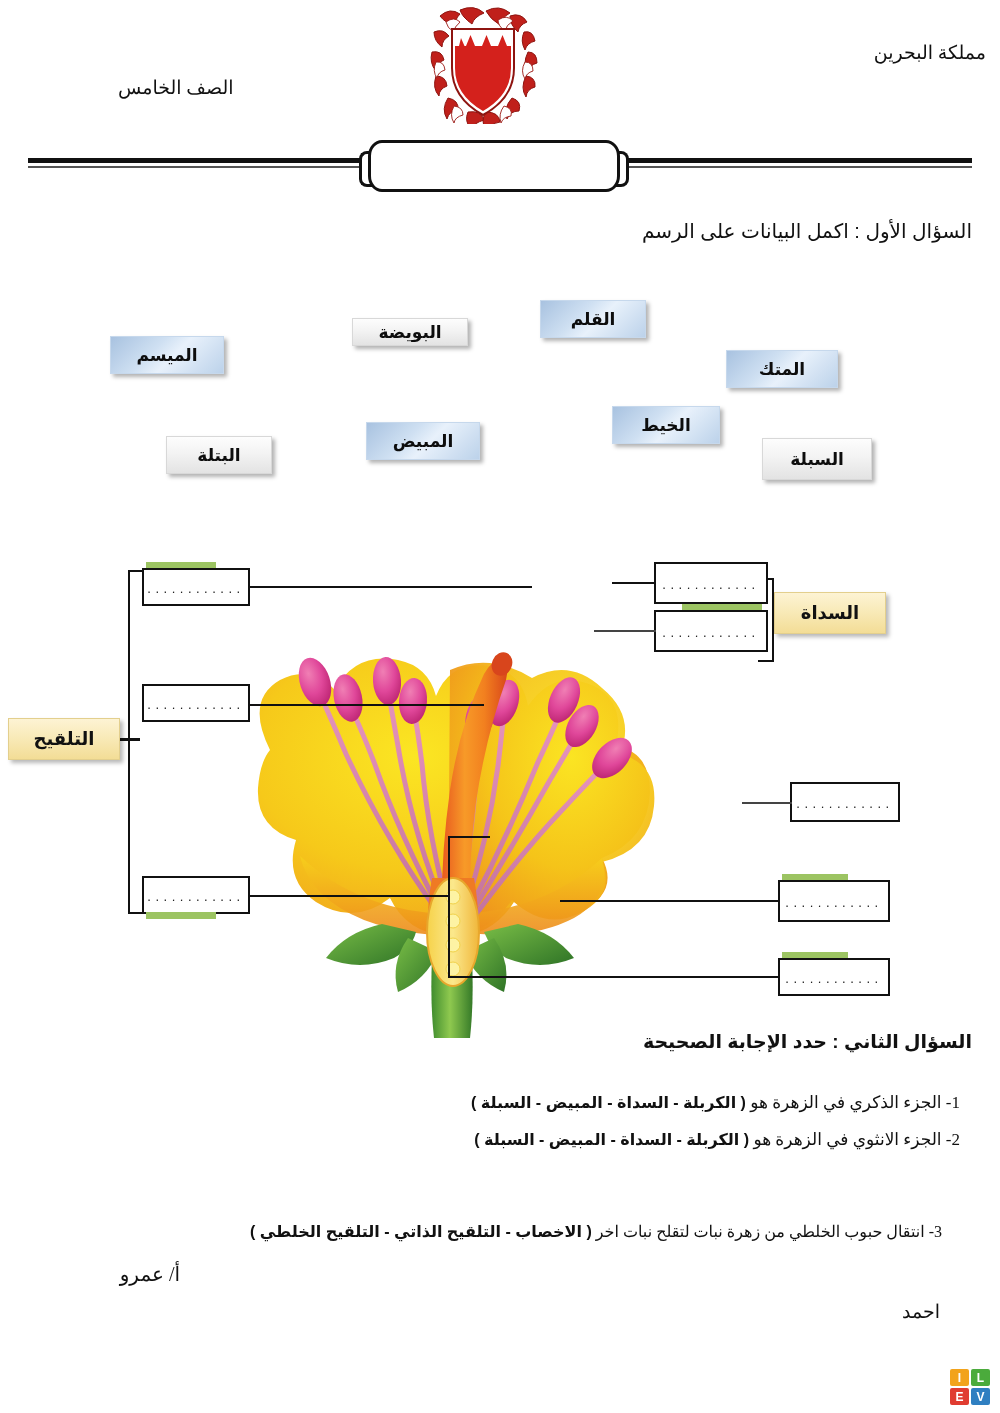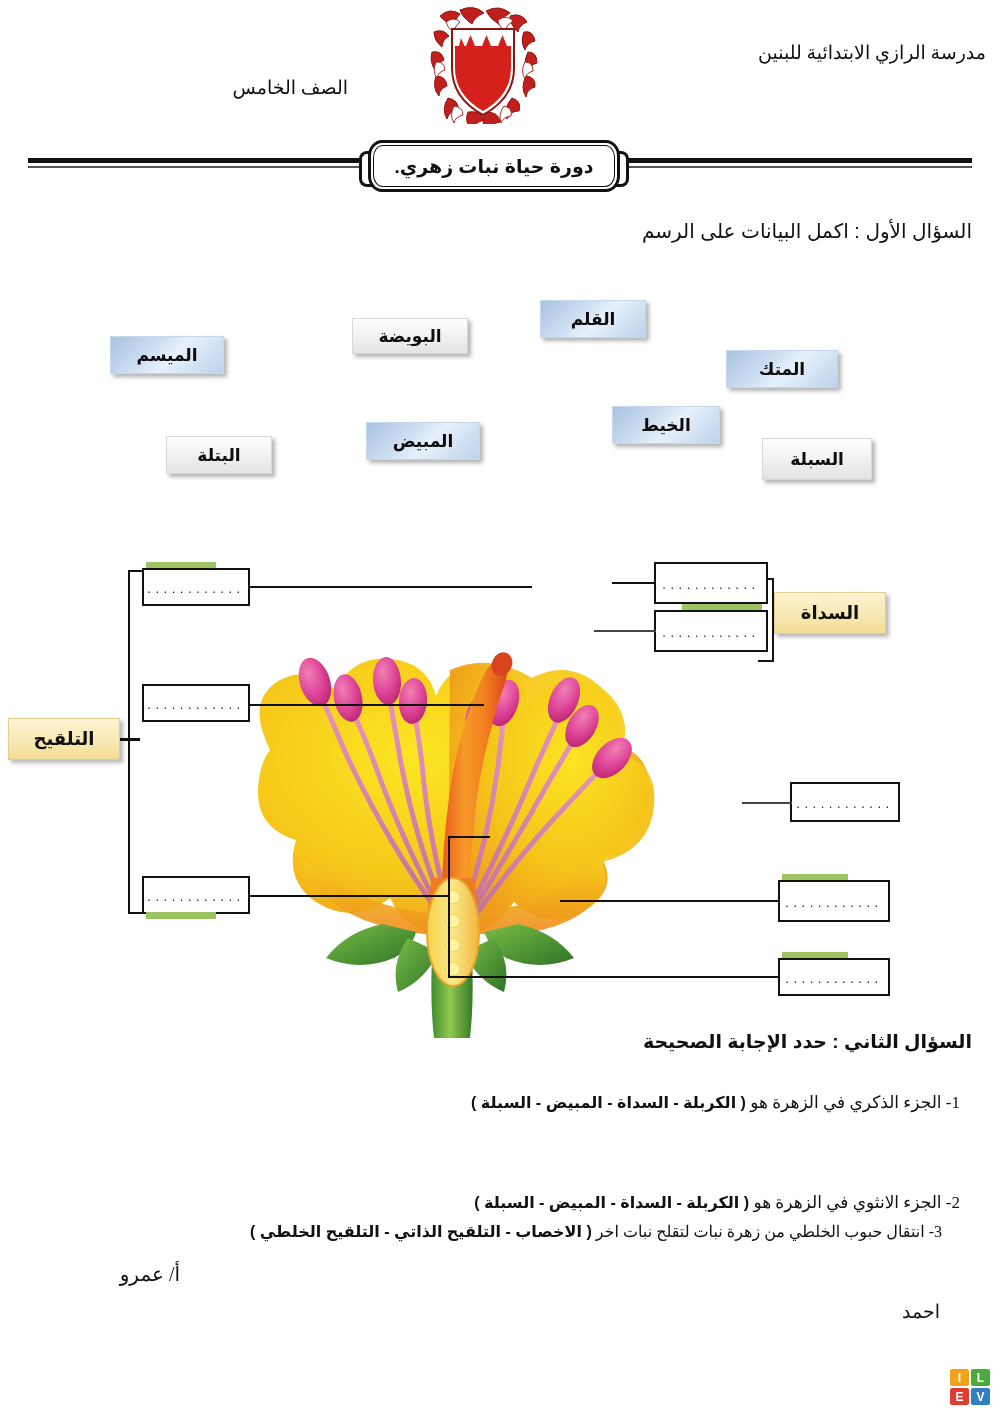--- a/index.html
+++ b/index.html
@@ -10,21 +10,21 @@
     color:#111;
   }
   .abs{position:absolute;}
 
   
   #header-block{left:0;top:0;width:1000px;height:145px;}
   #emblem{left:424px;top:2px;width:118px;height:122px;}
   #school-info{right:14px;top:40px;width:400px;text-align:right;
     font-size:19px;line-height:1.42;font-weight:400;}
   #school-info div{white-space:nowrap;}
-  #grade-label{left:118px;top:76px;width:230px;text-align:right;
+  #grade-label{left:118px;top:76px;width:230px;text-align:left;
     font-size:19px;}
 
   
   #rule-wrap{left:28px;top:158px;width:944px;height:12px;}
   #rule-thick{position:absolute;left:0;top:0;width:100%;height:5px;background:#111;}
   #rule-thin{position:absolute;left:0;top:8px;width:100%;height:2px;background:#555;}
 
   #title-banner{left:368px;top:140px;width:252px;height:52px;}
   .banner-outer{position:absolute;inset:0;border:3px solid #111;
     border-radius:14px/16px;background:#fff;}
@@ -150,45 +150,42 @@
                  L58 44 L62.5 33 L67 44
                  L74 44 L78.5 33 L83 44
                  L87 44
                  V66 Q87 93 59 109 Q31 93 31 66 Z" fill="#d4211c"></path>
         <path d="M31 44 L35 44 L37 36 L40.5 44" fill="#d4211c"></path>
       </g>
     </svg>
   </div>
 
   <div class="abs" id="school-info">
-    <div>مدرسة الرازي الابتدائية للبنين</div>
+    <div>مملكة البحرين</div>
   </div>
 
   <div class="abs" id="grade-label">الصف الخامس</div>
 </div>
 
 <div class="abs" id="rule-wrap">
   <div id="rule-thick"></div>
   <div id="rule-thin"></div>
 </div>
 
 <div class="abs" id="title-banner">
   <div class="banner-nib nib-l"></div>
   <div class="banner-nib nib-r"></div>
   <div class="banner-outer"></div>
-  <div class="banner-inner">
-    <span id="banner-text">دورة حياة نبات زهري.</span>
-  </div>
 </div>
 
 <div class="abs" id="q1-heading">السؤال الأول : اكمل البيانات على الرسم</div>
 
 <div class="wb wb-blue" style="left:110px;top:336px;width:114px;height:38px;">الميسم</div>
 
-<div class="wb wb-gray" style="left:352px;top:318px;width:116px;height:36px;">البويضة</div>
+<div class="wb wb-gray" style="left:352px;top:318px;width:116px;height:28px;">البويضة</div>
 
 <div class="wb wb-blue" style="left:540px;top:300px;width:106px;height:38px;">القلم</div>
 
 <div class="wb wb-blue" style="left:726px;top:326px;width:112px;height:38px;margin-top:24px;">المتك</div>
 
 <div class="wb wb-gray" style="left:166px;top:436px;width:106px;height:38px;">البتلة</div>
 
 <div class="wb wb-blue" style="left:366px;top:422px;width:114px;height:38px;">المبيض</div>
 
 <div class="wb wb-blue" style="left:612px;top:406px;width:108px;height:38px;">الخيط</div>
@@ -363,21 +360,21 @@
 </div>
 
 <div class="abs" id="q2-heading">السؤال الثاني : حدد الإجابة الصحيحة</div>
 
 <div class="q2row" style="top:1092px;">
   <span class="q2num">1-</span>
   <span>الجزء الذكري في الزهرة هو</span>
   <span class="opts">( الكربلة  -  السداة   -  المبيض   - السبلة  )</span>
 </div>
 
-<div class="q2row" style="top:1192px;">
+<div class="q2row" style="top:1129px;">
   <span class="q2num">2-</span>
   <span>الجزء الانثوي في الزهرة هو</span>
   <span class="opts">( الكربلة  -  السداة   -  المبيض   - السبلة  )</span>
 </div>
 
 <div class="q2row" style="top:1222px;right:58px;font-size:16px;">
   <span class="q2num">3-</span>
   <span>انتقال حبوب الخلطي من زهرة نبات لتقلح نبات اخر</span>
   <span class="opts">( الاخصاب  -  التلقيح الذاتي  -   التلقيح الخلطي  )</span>
 </div>

